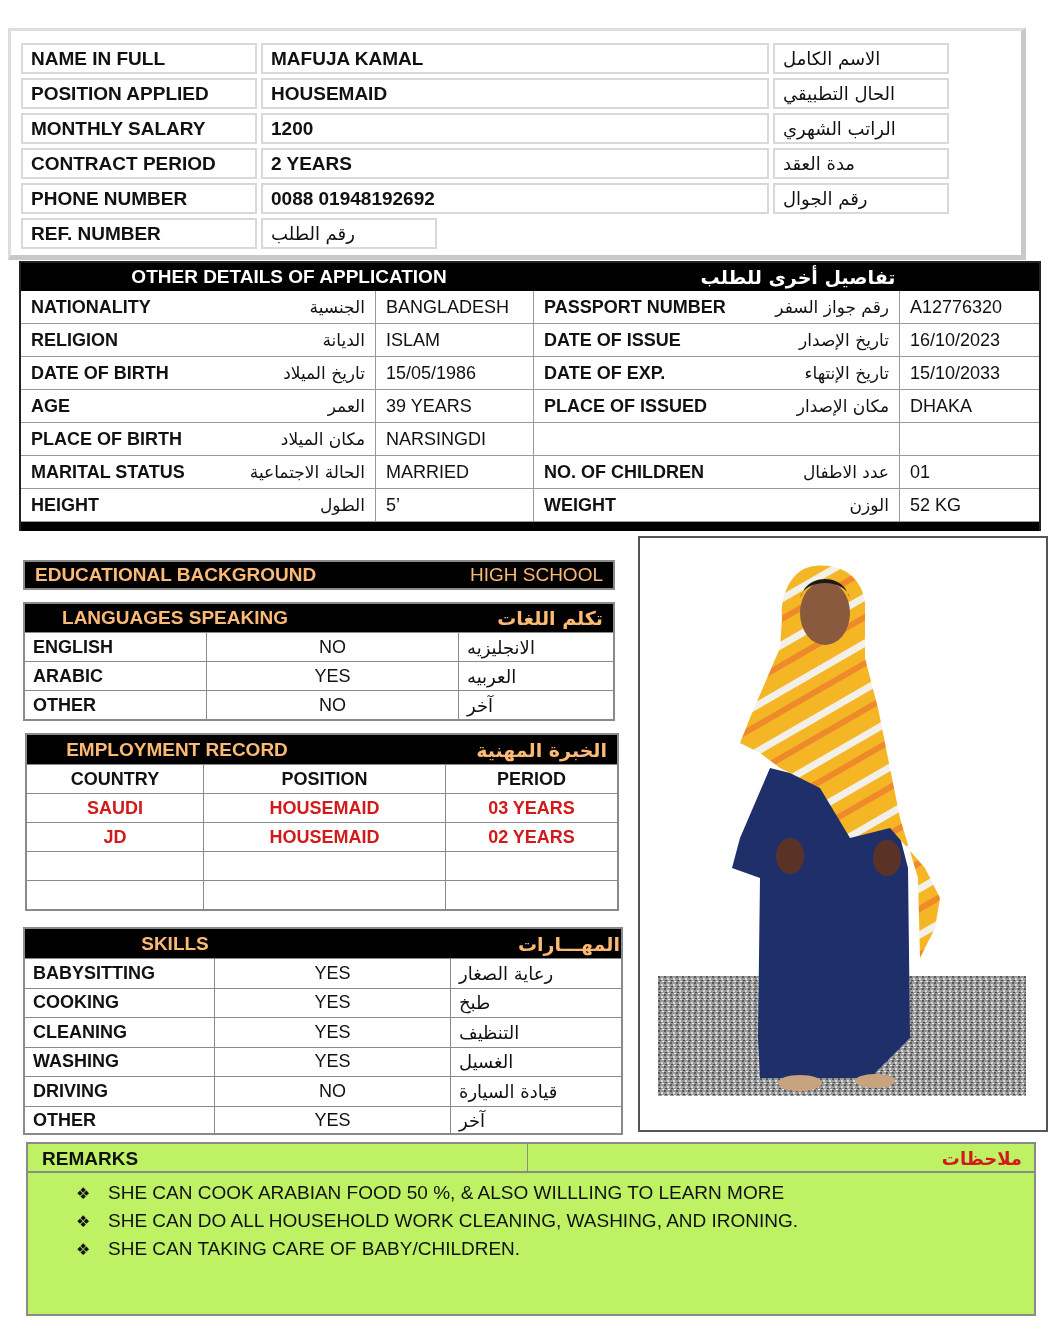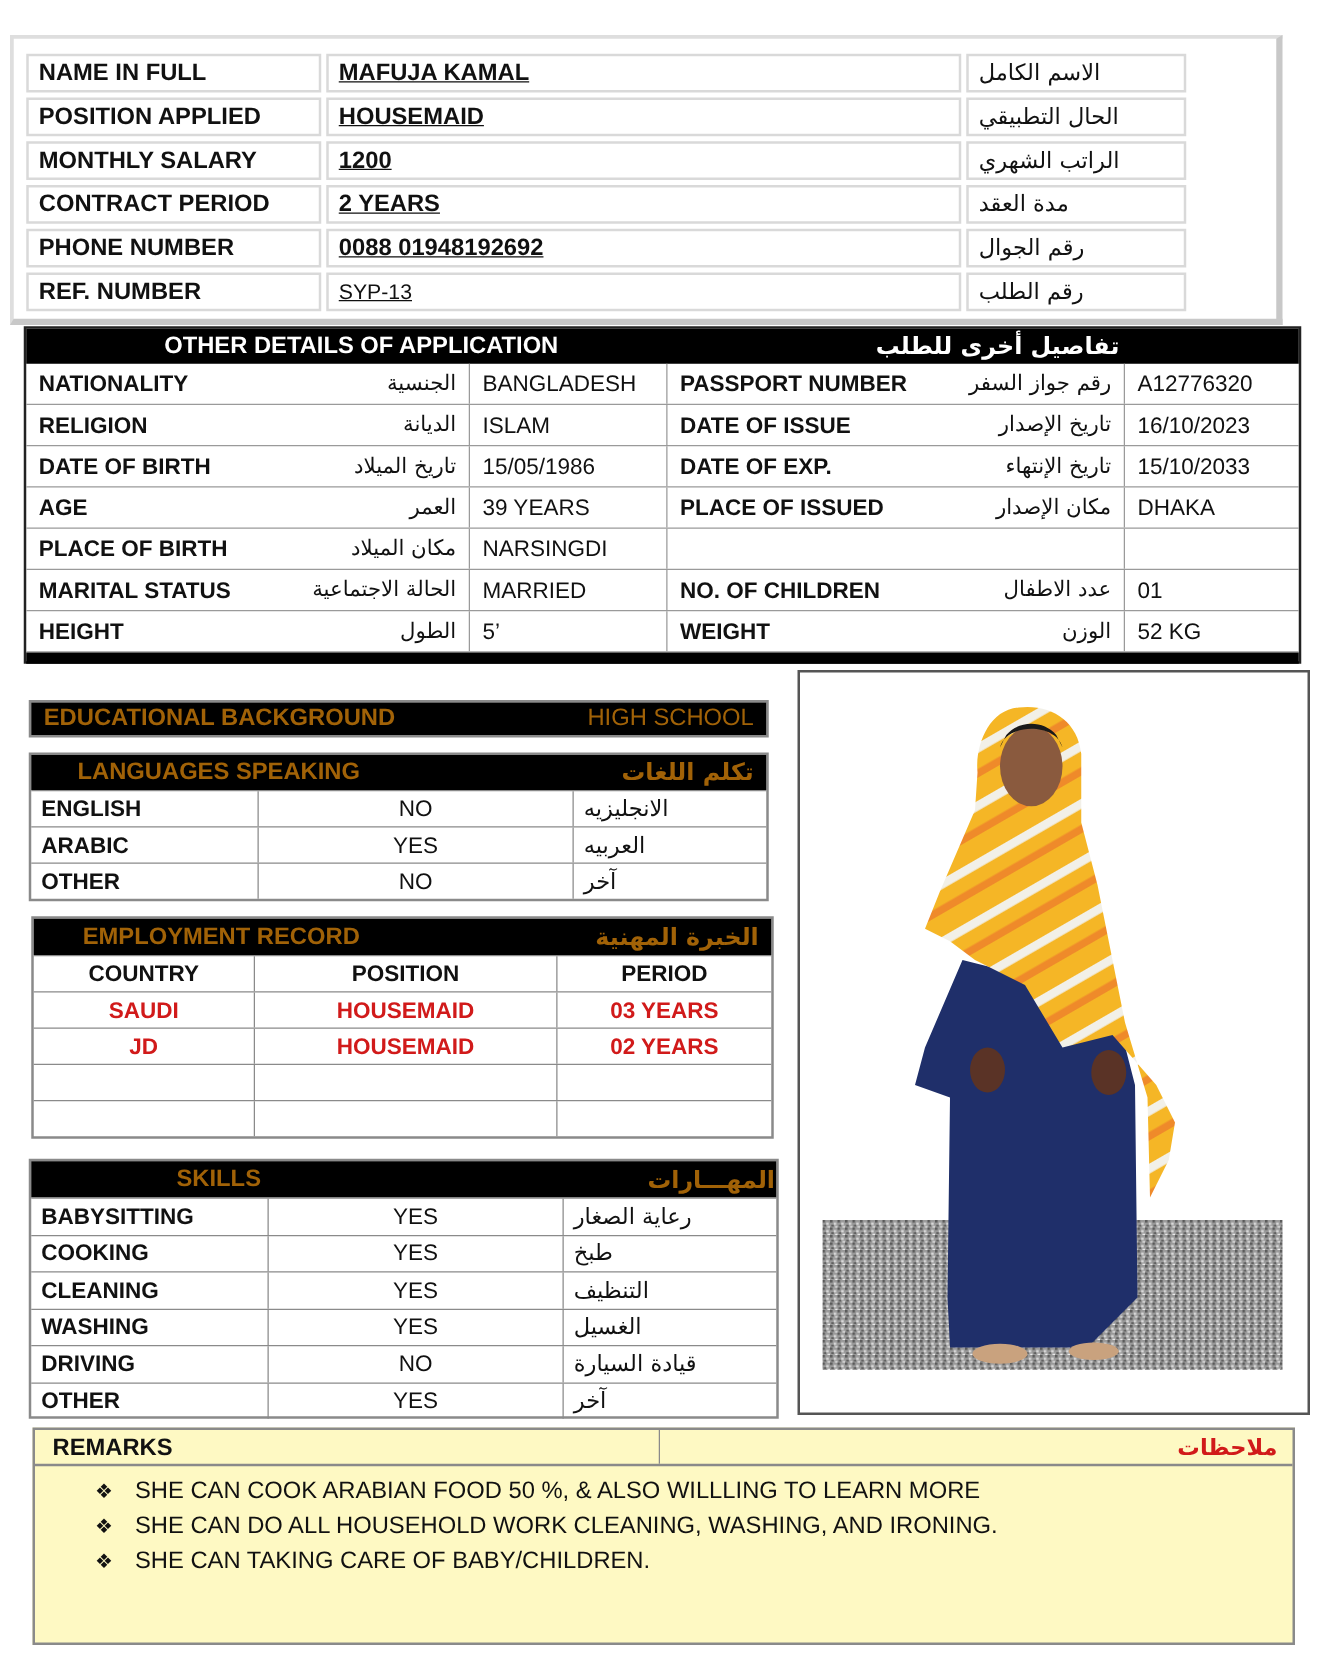--- a/index.html
+++ b/index.html
@@ -16,21 +16,21 @@
   }
   .top-table {
     position: absolute; left: 10px; top: 12px; width: 994px; border-collapse: separate; border-spacing: 0 4px;
   }
   .top-row { display: flex; height: 31px; margin-bottom: 4px; }
   .top-cell {
     border: 2px solid #d9d9d9; display: flex; align-items: center; padding: 0 8px;
     font-size: 19px; height: 31px; margin-right: 4px; background: #fff;
   }
   .top-cell.lbl { width: 236px; font-weight: bold; }
-  .top-cell.val { width: 508px; font-weight: bold; text-decoration: underline; }
+  .top-cell.val { width: 508px; font-weight: bold; }
   .top-cell.val.thin { font-weight: normal; font-size: 17px; }
   .top-cell.arl { width: 176px; justify-content: flex-end; font-size: 18px; margin-right: 0; }
 
   
   .details {
     position: absolute; left: 19px; top: 261px; width: 1022px; height: 270px;
     border: 2px solid #222;
   }
   .details-head {
     height: 28px; background: #000; color: #fff; display: flex; align-items: center;
@@ -44,21 +44,21 @@
   .drow .c1 .ar { font-weight: normal; font-size: 17px; }
   .drow .c2 { width: 158px; }
   .drow .c3 { width: 366px; justify-content: space-between; font-weight: bold; }
   .drow .c3 .ar { font-weight: normal; font-size: 17px; }
   .drow .c4 { flex: 1; border-right: none; }
   .details-foot { height: 9px; background: #000; }
 
   
   .sect { position: absolute; border: 2px solid #8a8a8a; background: #fff; }
   .sect-head {
-    background: #000; color: #a16207; display: flex; align-items: center; font-size: 19px; font-weight: bold;
+    background: #000; color: #fdba74; display: flex; align-items: center; font-size: 19px; font-weight: bold;
   }
   .srow { display: flex; border-top: 1px solid #8a8a8a; font-size: 18px; }
   .srow > div { display: flex; align-items: center; border-right: 1px solid #8a8a8a; padding: 0 8px; }
   .srow > div:last-child { border-right: none; }
   .red { color: #d11a1a; font-weight: bold; }
 
   
   .edu { left: 23px; top: 560px; width: 592px; height: 30px; }
   .edu .sect-head { height: 26px; justify-content: space-between; padding: 0 10px; }
   .edu .lvl { font-weight: normal; }
@@ -97,21 +97,21 @@
   
   .photo-frame {
     position: absolute; left: 638px; top: 536px; width: 410px; height: 596px;
     border: 2px solid #555; background: #fff; overflow: hidden;
   }
   .photo-frame svg { display: block; }
 
   
   .remarks {
     position: absolute; left: 26px; top: 1142px; width: 1010px; height: 174px;
-    border: 2px solid #8a8a8a; background: #fef9c3;
+    border: 2px solid #8a8a8a; background: #bef264;
   }
   .remarks-head { display: flex; height: 29px; border-bottom: 2px solid #8a8a8a; }
   .remarks-head .en { width: 500px; border-right: 1px solid #8a8a8a; font-weight: bold; font-size: 19px; padding: 4px 14px; }
   .remarks-head .ar { flex: 1; color: #d11a1a; font-weight: bold; font-size: 18px; padding: 4px 12px; }
   .remarks ul { list-style: none; padding: 6px 0 0 48px; }
   .remarks li { font-size: 19px; height: 28px; display: flex; align-items: center; }
   .remarks li .bullet { width: 32px; font-size: 16px; }
 </style>
 </head>
 <body>
@@ -138,21 +138,20 @@
       <div class="top-cell val">2 YEARS</div>
       <div class="top-cell arl ar">مدة العقد</div>
     </div>
     <div class="top-row">
       <div class="top-cell lbl">PHONE NUMBER</div>
       <div class="top-cell val">0088 01948192692</div>
       <div class="top-cell arl ar">رقم الجوال</div>
     </div>
     <div class="top-row">
       <div class="top-cell lbl">REF. NUMBER</div>
-      <div class="top-cell val thin">SYP-13</div>
       <div class="top-cell arl ar">رقم الطلب</div>
     </div>
   </div>
 </div>
 
 <div class="details">
   <div class="details-head">
     <div class="en">OTHER DETAILS OF APPLICATION</div>
     <div class="ar">تفاصيل أخرى للطلب</div>
   </div>

